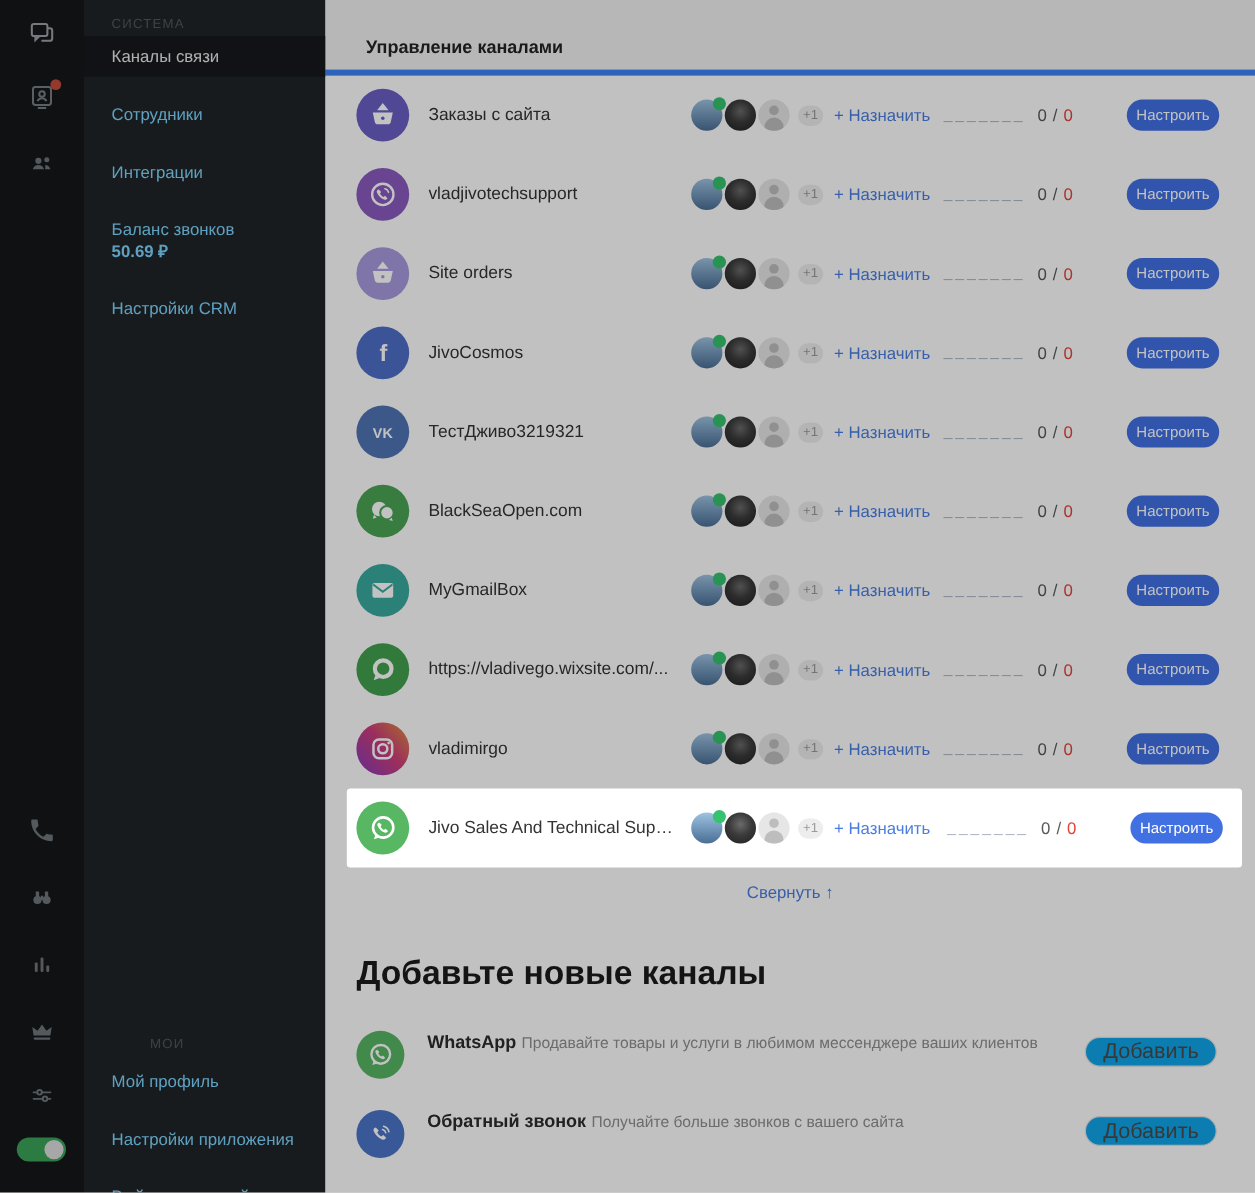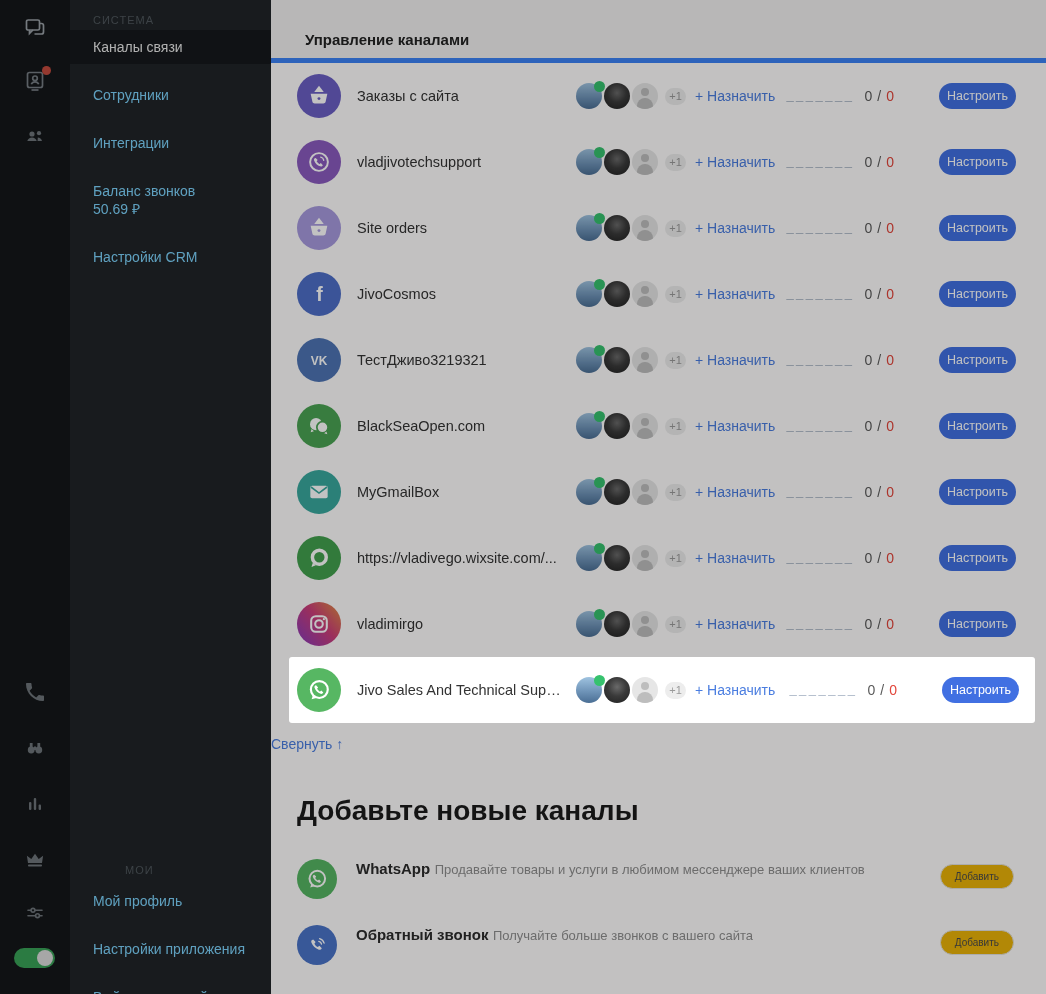--- a/index.html
+++ b/index.html
@@ -27,21 +27,21 @@
   .toggle .knob { position:absolute; top:2px; right:2px; width:16px; height:16px; border-radius:50%; background:#dcdcdc; }
 
   
   .menu { position:absolute; left:70px; top:0; width:201px; height:994px; background:#1f2427; z-index:2; }
   .m-section { position:absolute; left:23px; font-size:11px; letter-spacing:1px; color:#50575d; text-transform:uppercase; }
   .sec-top { top:14px; } .sec-bottom { top:864px;margin-left:32px; }
   .m-list { position:absolute; left:0; width:201px; }
   .m-list-top { top:30px; } .m-list-bottom { top:884px; }
   .m-item { padding:8px 10px 8px 23px; font-size:14px; color:#7dd3fc; line-height:18px; cursor:pointer; }
   .m-item .sub:empty { display:none; }
-  .m-item .sub { display:block; }
+  .m-item .sub { display:block;font-weight:bold; }
   .m-item.selected { background:#15181b; color:#e8e8e8; }
   .m-list-top .m-item { margin-bottom:0; }
   .m-list-top .m-item + .m-item { margin-top:14px; }
   .m-list-bottom .m-item + .m-item { margin-top:14px; }
 
   
   .main { position:absolute; left:271px; top:0; width:775px; height:994px; background:#c2c1c1; }
   .main-header { height:63px; background:#f2f1f1; border-bottom:5px solid #3b82f6; display:flex; align-items:flex-end; padding:0 0 10px 34px; }
   .main-title { font-size:15px; font-weight:bold; color:#222; }
 
@@ -65,34 +65,34 @@
            color:#9a9a9a; font-size:11px; display:flex; align-items:center; justify-content:center; }
   .assign { margin-left:9px; font-size:14px; color:#4a7de0; text-decoration:none; white-space:nowrap; cursor:pointer; }
   .right { margin-left:auto; display:flex; align-items:center; }
   .dashes { font-size:13px; letter-spacing:2.5px; color:#a8b4c4; transform:translateY(-2px); }
   .counts { margin-left:10px; font-size:14px; color:#5a5a5a; display:flex; align-items:center; }
   .counts .sep { margin:0 5px; }
   .counts .c2 { color:#e2453a; }
   .cfg { margin-left:45px; width:77px; height:26px; border:none; border-radius:13px; background:#4170e2;
          color:#fff; font-size:12.5px; font-family:"Liberation Sans",sans-serif; cursor:pointer; }
 
-  .collapse-wrap { padding-top:12px; }
+  .collapse-wrap { text-align:center; padding-top:12px; }
   .collapse-link { font-size:14px; color:#4a7de0; text-decoration:none; cursor:pointer; }
 
   .add-title { margin:42px 0 0 26px; font-size:28px; color:#1a1a1a; }
   .add-list { margin-top:26px; }
   .add-row { display:flex; align-items:flex-start; padding:6px 32px 6px 26px; margin-bottom:14px; }
   .add-icon { flex:0 0 40px; width:40px; height:40px; border-radius:50%; background:var(--c,#888);
               display:flex; align-items:center; justify-content:center; margin-right:19px; }
   .add-icon svg { width:24px; height:24px; display:block; }
   .add-texts { padding-top:1px; }
   .add-name { font-size:15px; font-weight:bold; color:#2b2b2b; }
   .add-desc { margin-top:4px; font-size:13px; color:#8e8e8e; }
   .add-btn { margin-left:auto; margin-top:5px; height:25px; padding:0 14px; border:1px solid #e2e2e2; border-radius:13px;
-             background:#eab308; color:#4a4a4a; font-size:10px; font-family:"Liberation Sans",sans-serif; cursor:pointer; white-space:nowrap; }
+             background:#0ea5e9; color:#4a4a4a; font-size:18px; font-family:"Liberation Sans",sans-serif; cursor:pointer; white-space:nowrap; }
 </style>
 </head>
 <body>
 
 <div class="app">
 
   <div class="iconbar dim">
     <div>
 
     <span class="ibar-icon icon-chats">

